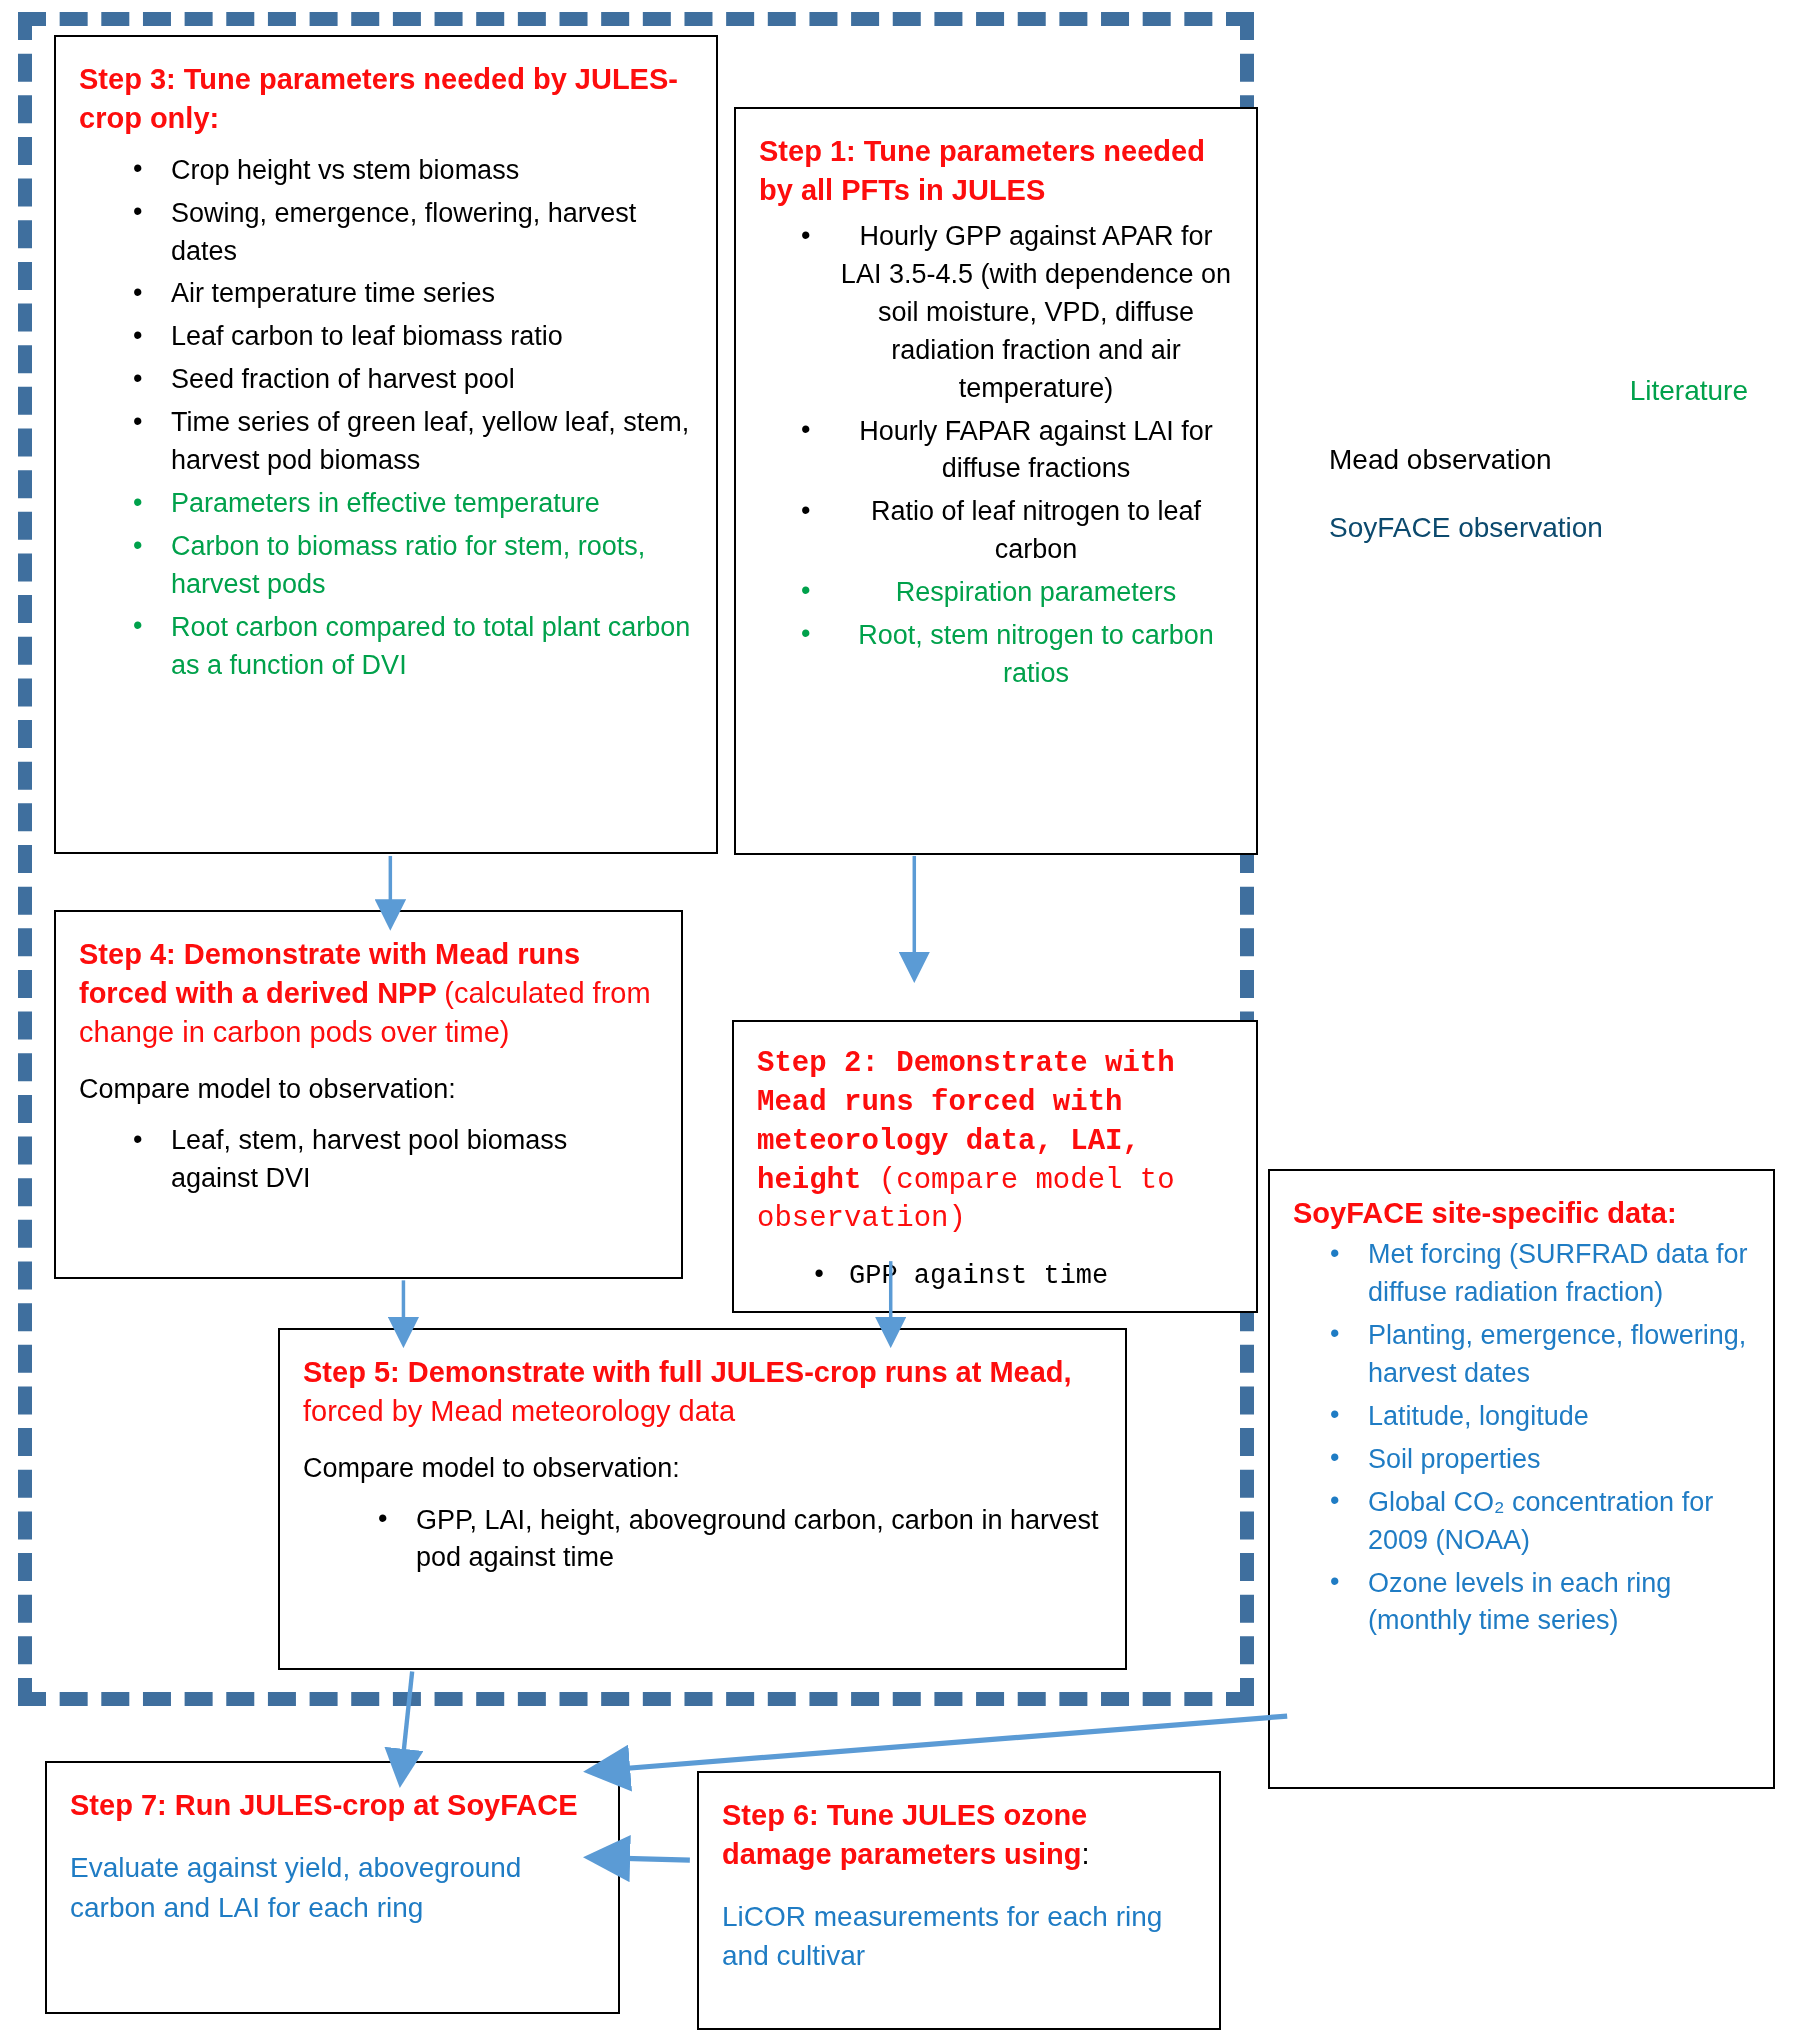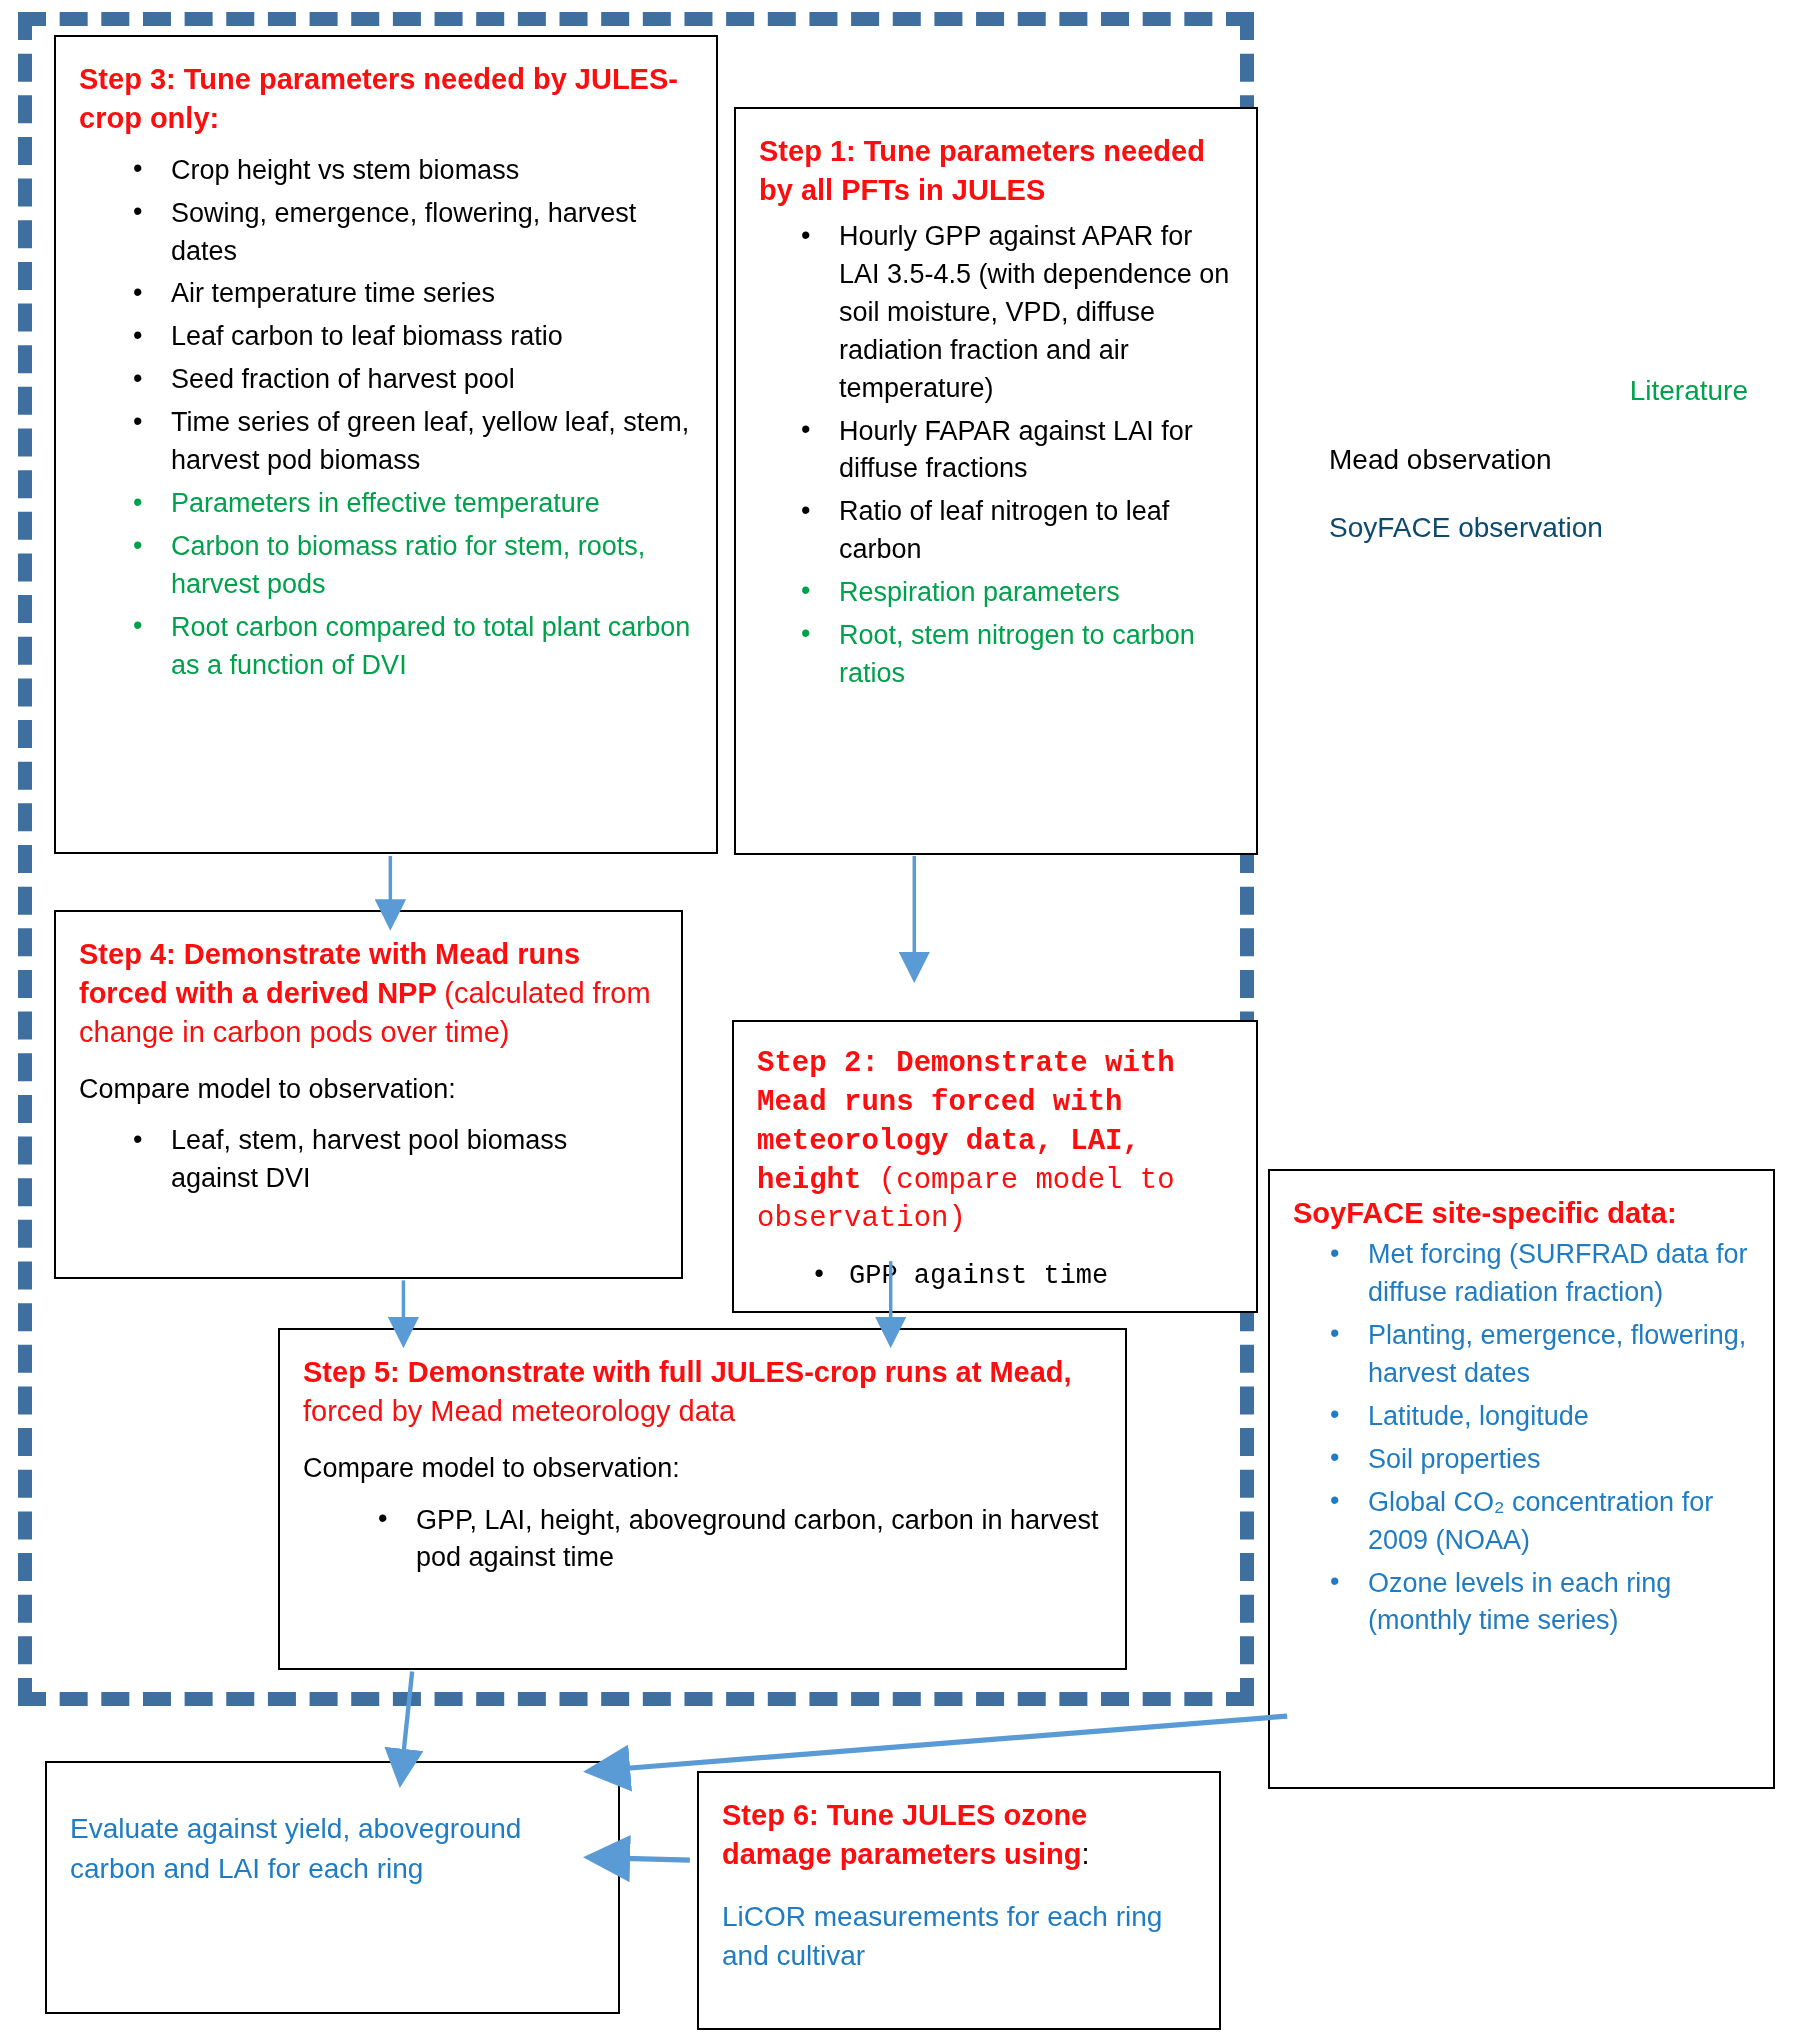--- a/index.html
+++ b/index.html
@@ -122,21 +122,21 @@
       <li>Seed fraction of harvest pool</li>
       <li>Time series of green leaf, yellow leaf, stem, harvest pod biomass</li>
       <li class="green">Parameters in effective temperature</li>
       <li class="green">Carbon to biomass ratio for stem, roots, harvest pods</li>
       <li class="green">Root carbon compared to total plant carbon as a function of DVI</li>
     </ul>
   </div>
 
   <div class="box" style="left:734px; top:107px; width:524px; height:748px;">
     <div class="title">Step 1: Tune parameters needed by all PFTs in JULES</div>
-    <ul class="bullets tight" style="padding-left:42px;">
+    <ul class="bullets tight" style="padding-left:42px;text-align:center;">
       <li>Hourly GPP against APAR for LAI 3.5-4.5 (with dependence on soil moisture, VPD, diffuse radiation fraction and air temperature)</li>
       <li>Hourly FAPAR against LAI for diffuse fractions</li>
       <li>Ratio of leaf nitrogen to leaf carbon</li>
       <li class="green">Respiration parameters</li>
       <li class="green">Root, stem nitrogen to carbon ratios</li>
     </ul>
   </div>
 
   <div class="legend" style="left:1329px; top:374px; width:419px;">
     <div class="lit">Literature</div>
@@ -173,20 +173,21 @@
 
   <div class="box" style="left:278px; top:1328px; width:849px; height:342px;">
     <div class="title"><span>Step 5: Demonstrate with full JULES-crop runs at Mead, </span><span class="reg">forced by Mead meteorology data</span></div>
     <div class="sub">Compare model to observation:</div>
     <ul class="bullets" style="padding-left:75px;">
       <li>GPP, LAI, height, aboveground carbon, carbon in harvest pod against time</li>
     </ul>
   </div>
 
   <div class="box" style="left:45px; top:1761px; width:575px; height:253px;">
+    <div class="title">Step 7: Run JULES-crop at SoyFACE</div>
     <div class="body-blue">Evaluate against yield, aboveground carbon and LAI for each ring</div>
   </div>
 
   <div class="box" style="left:697px; top:1771px; width:524px; height:259px;">
     <div class="title"><span>Step 6: Tune JULES ozone damage parameters using</span><span class="blk">:</span></div>
     <div class="body-blue">LiCOR measurements for each ring and cultivar</div>
   </div>
 
   <svg id="arrows" viewBox="0 0 2067 2338" width="1805" height="2042">
     <defs>

